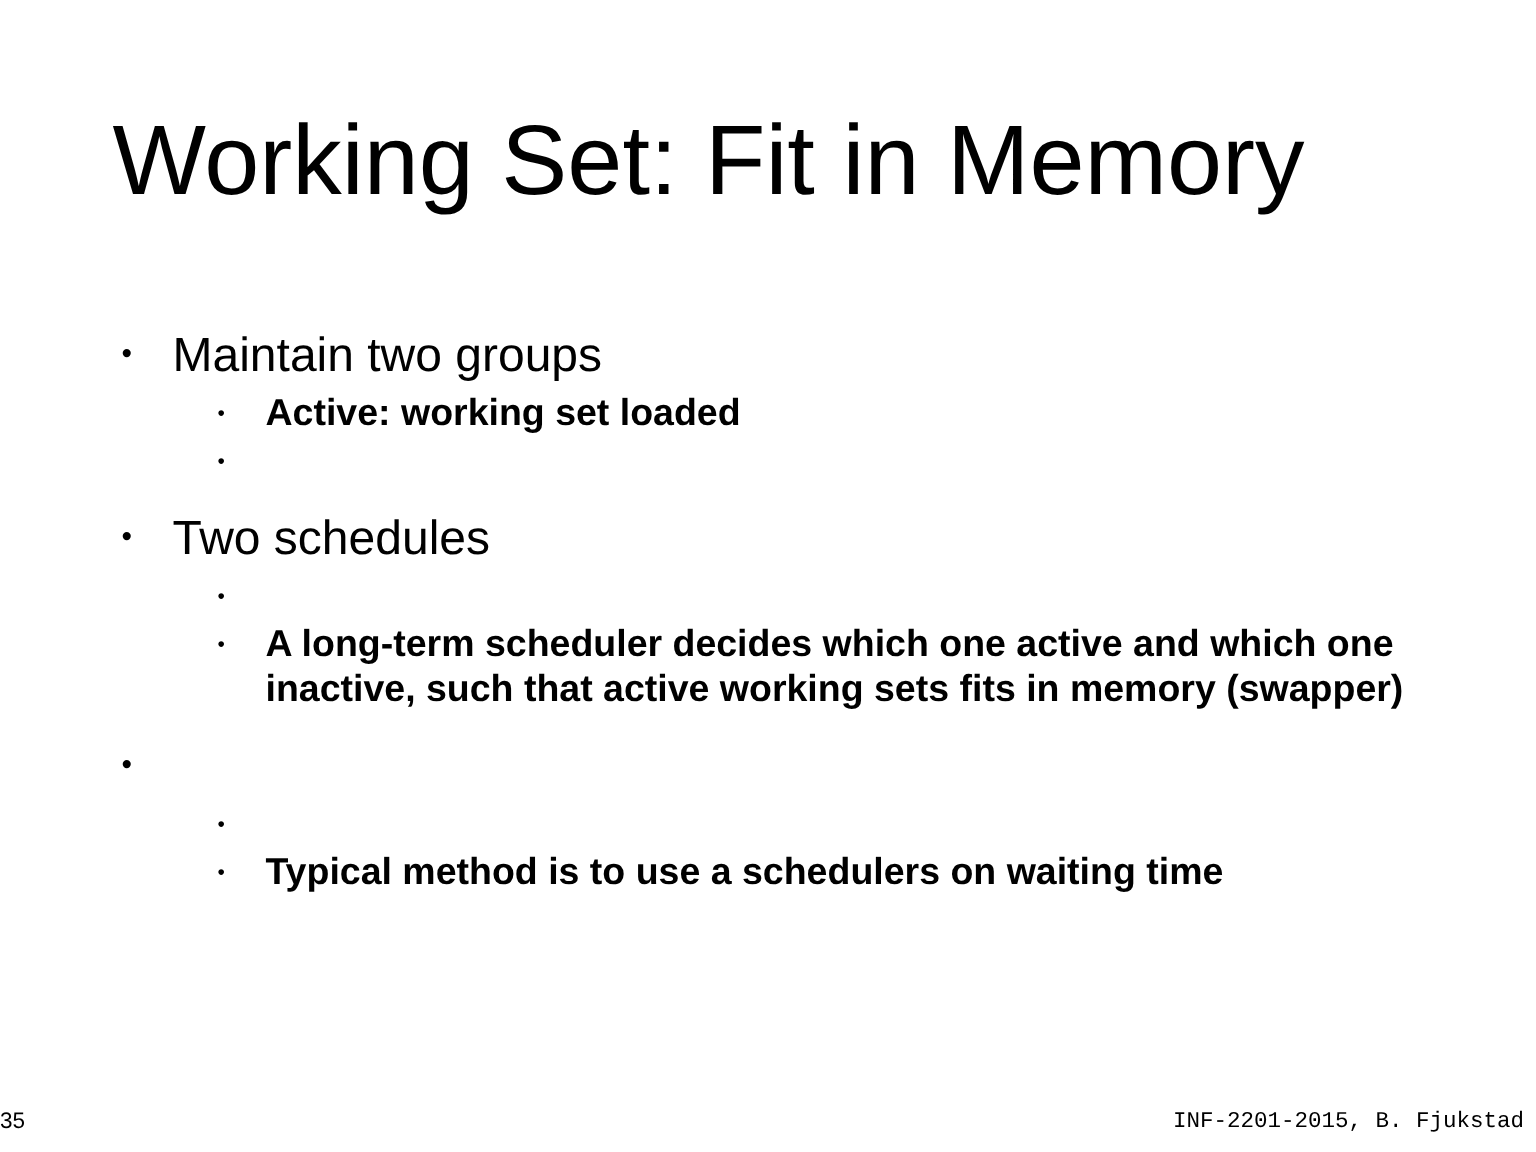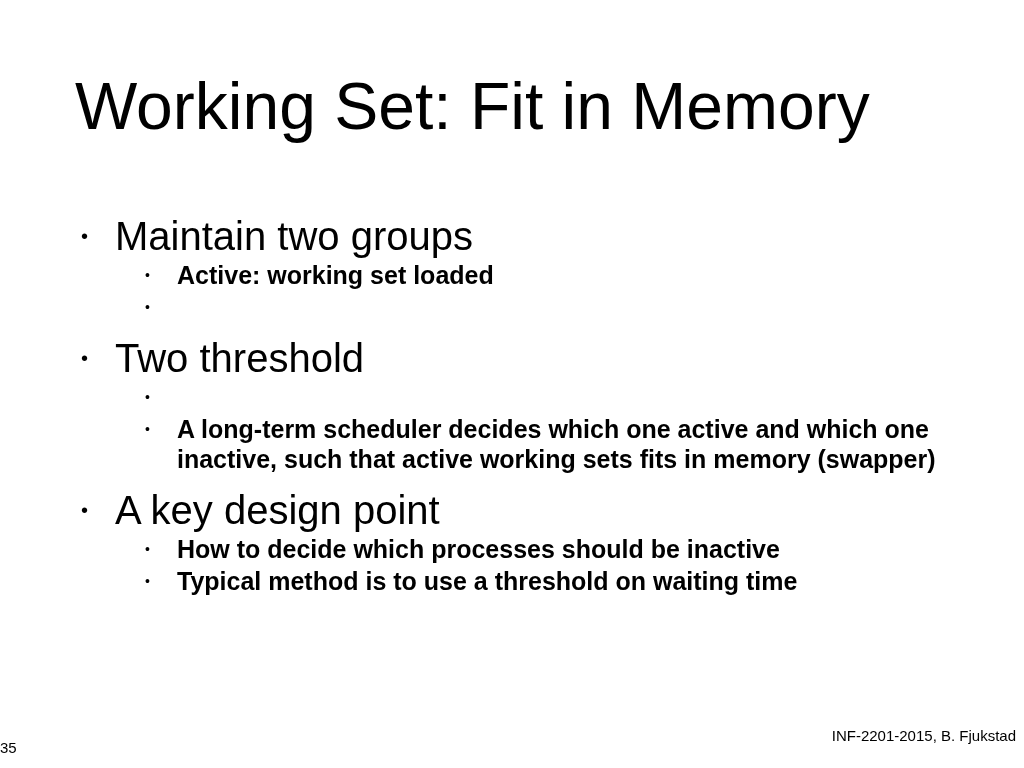--- a/index.html
+++ b/index.html
@@ -2,27 +2,27 @@
 <html><head>
 <meta charset="utf-8">
 <style>
   * { margin: 0; padding: 0; box-sizing: border-box; }
   html, body { width: 1024px; height: 768px; background: #fff; font-family: Arial, Helvetica, sans-serif; color: #000; overflow: hidden; }
   .slide { position: relative; width: 1024px; height: 768px; }
   .title { position: absolute; top: 68px; left: 75px; font-size: 66px; font-weight: 400; letter-spacing: 0px; }
   .content { position: absolute; top: 218px; left: 75px; width: 900px; }
   .l1 { display: flex; align-items: flex-start; margin-bottom: 6px; }
   .l1 .bullet { font-size: 20px; line-height: 36px; width: 40px; flex: 0 0 40px; text-align: left; padding-left: 6px; }
-  .l1 .txt { font-size: 40px; line-height: 36px; }
+  .l1 .txt { font-size: 32px; line-height: 36px; }
   .l2-group { margin-left: 66px; margin-top: 4px; margin-bottom: 18px; }
   .l2 { display: flex; align-items: flex-start; margin-bottom: 2px; }
   .l2 .bullet { font-size: 14px; line-height: 30px; width: 36px; flex: 0 0 36px; text-align: left; padding-left: 4px; }
   .l2 .txt { font-size: 25px; line-height: 30px; font-weight: bold; }
   .footer-center { position: absolute; bottom: 12px; left: 0; width: 1024px; text-align: left; font-size: 15px; }
-  .footer-right { position: absolute; bottom: 24px; right: 8px; font-size: 15px; }
+  .footer-right { position: absolute; bottom: 12px; right: 8px; font-size: 15px; font-family: Liberation Mono, monospace; }
 </style>
 </head>
 <body>
 
 <div class="slide">
   <div class="title">Working Set: Fit in Memory</div>
 
   <div class="content">
 
     <div class="l1">
@@ -34,44 +34,42 @@
         <div class="bullet">•</div>
         <div class="txt">Active: working set loaded</div>
       </div>
       <div class="l2">
         <div class="bullet">•</div>
       </div>
     </div>
 
     <div class="l1">
       <div class="bullet">•</div>
-      <div class="txt">Two threshold</div>
+      <div class="txt">Two schedules</div>
     </div>
     <div class="l2-group">
       <div class="l2">
         <div class="bullet">•</div>
       </div>
       <div class="l2">
         <div class="bullet">•</div>
         <div class="txt">A long-term scheduler decides which one active and which one inactive, such that active working sets fits in memory (swapper)</div>
       </div>
     </div>
 
     <div class="l1">
       <div class="bullet">•</div>
-      <div class="txt">A key design point</div>
     </div>
     <div class="l2-group">
       <div class="l2">
         <div class="bullet">•</div>
-        <div class="txt">How to decide which processes should be inactive</div>
       </div>
       <div class="l2">
         <div class="bullet">•</div>
-        <div class="txt">Typical method is to use a threshold on waiting time</div>
+        <div class="txt">Typical method is to use a schedulers on waiting time</div>
       </div>
     </div>
 
   </div>
 
   <div class="footer-center">35</div>
   <div class="footer-right">INF-2201-2015, B. Fjukstad</div>
 </div>
 
 </body></html>

